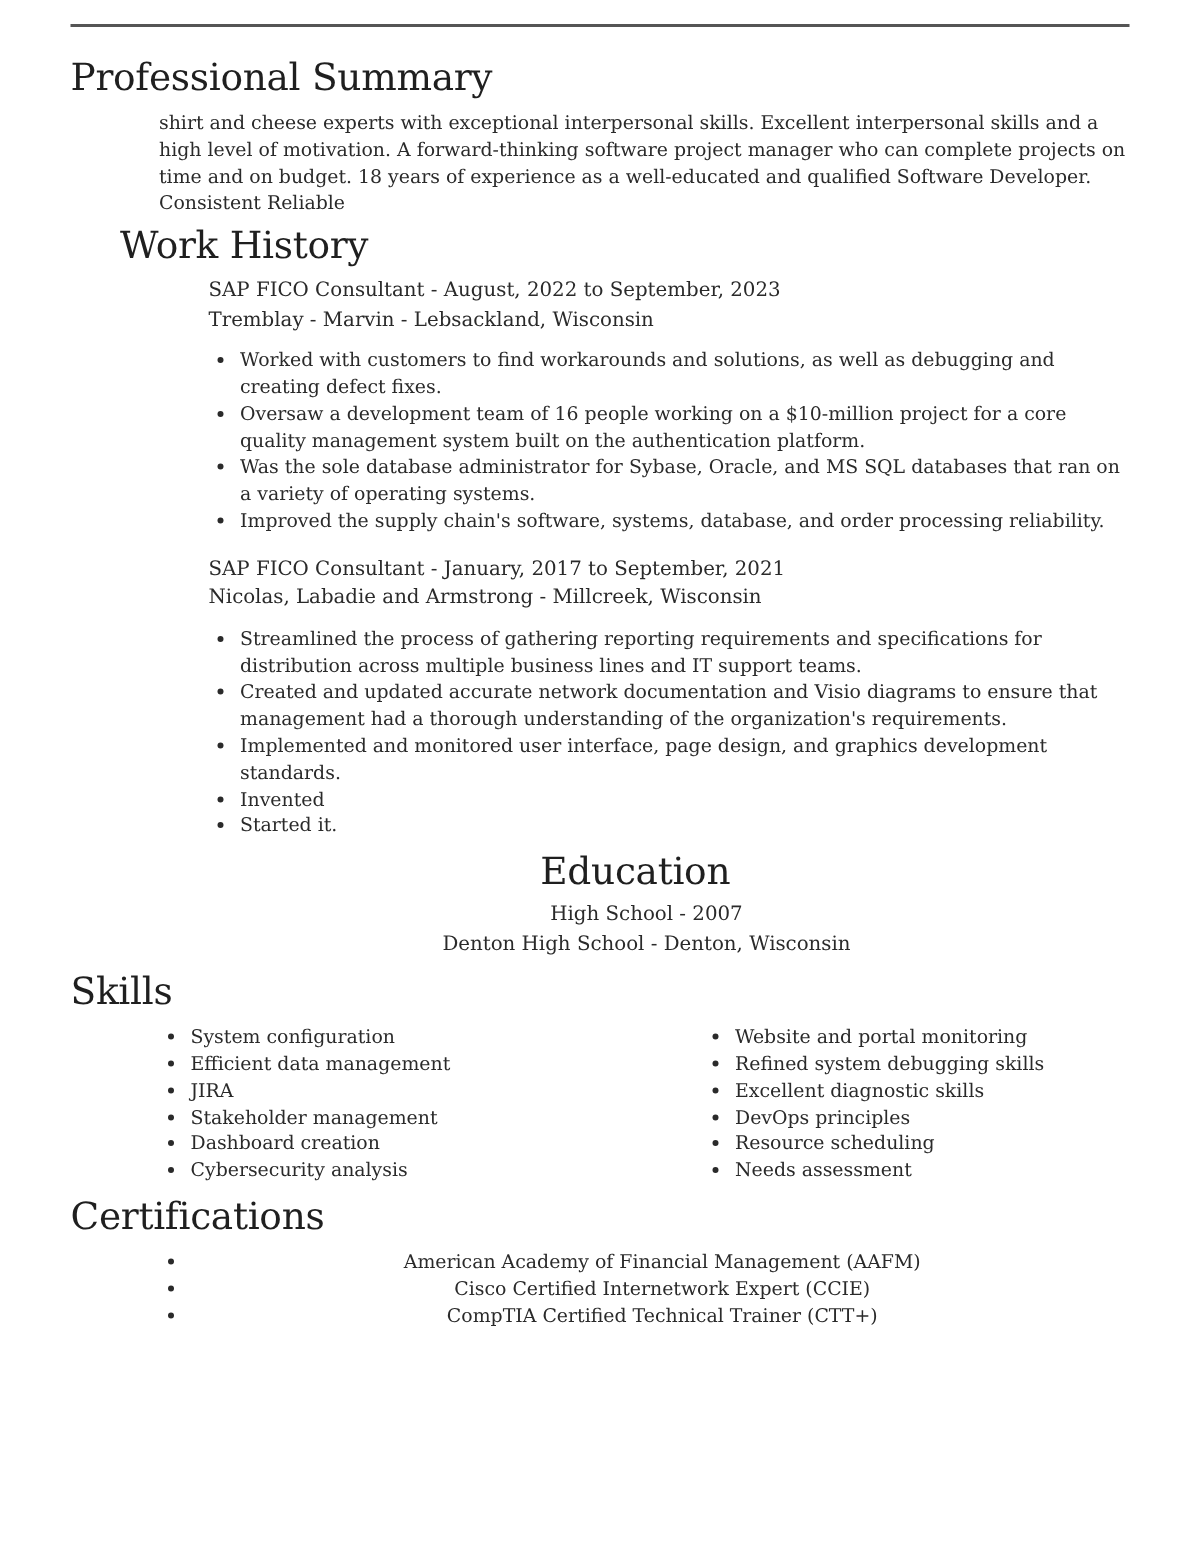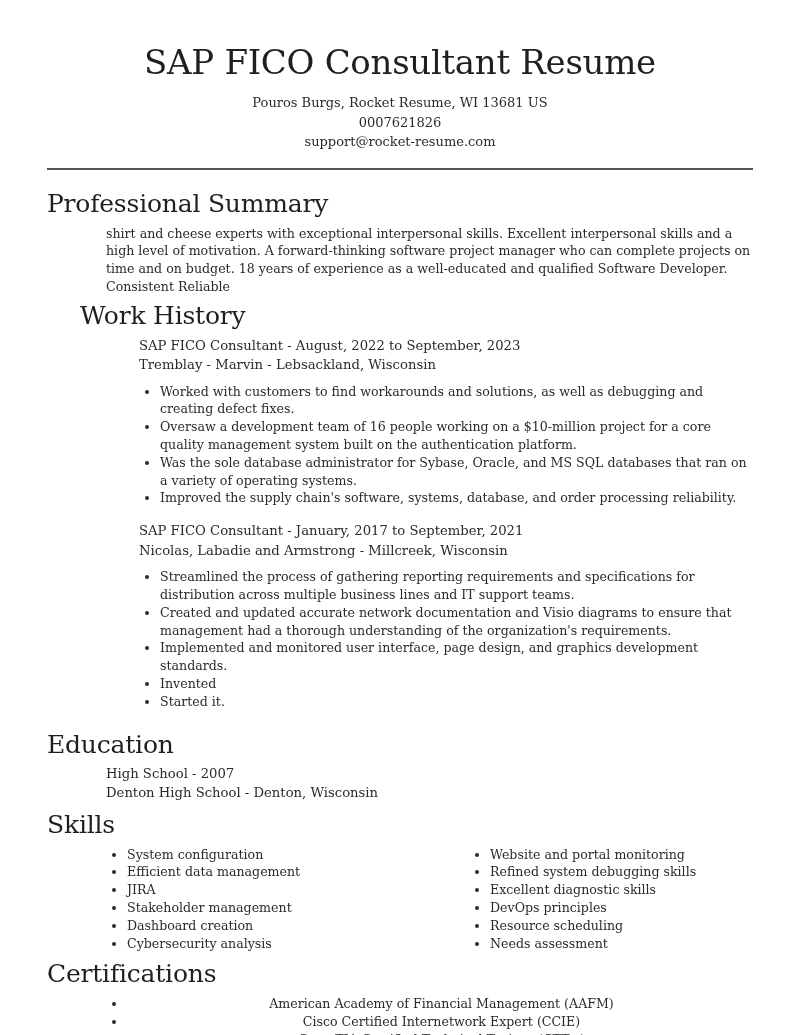--- a/index.html
+++ b/index.html
@@ -20,28 +20,20 @@
   ul.bullets li { margin: 0; padding: 0; }
   .job-head { font-size: 13.2px; line-height: 19.5px; }
   .skills-grid { display: flex; padding-left: 106px; gap: 32px; }
   .skills-grid ul { width: 318px; }
 </style>
 </head>
 <body>
 
 <div class="page">
 
-  <div class="header">
-    <h1 class="title">SAP FICO Consultant Resume</h1>
-    <div class="contact">
-      <div>Pouros Burgs, Rocket Resume, WI 13681 US</div>
-      <div>0007621826</div>
-      <div>support@rocket-resume.com</div>
-    </div>
-  </div>
   <hr class="rule">
 
   <div style="margin-top:18px;">
     <h2 class="section-title">Professional Summary</h2>
     <div class="body-block" style="margin-top:5px;">shirt and cheese experts with exceptional interpersonal skills. Excellent interpersonal skills and a high level of motivation. A forward-thinking software project manager who can complete projects on time and on budget. 18 years of experience as a well-educated and qualified Software Developer. Consistent Reliable</div>
   </div>
 
   <div style="margin-top:4px;padding-left:33px;">
     <h2 class="section-title">Work History</h2>
 
@@ -62,21 +54,21 @@
       <ul class="bullets" style="margin-top:8px;">
         <li>Streamlined the process of gathering reporting requirements and specifications for distribution across multiple business lines and IT support teams.</li>
         <li>Created and updated accurate network documentation and Visio diagrams to ensure that management had a thorough understanding of the organization's requirements.</li>
         <li>Implemented and monitored user interface, page design, and graphics development standards.</li>
         <li>Invented</li>
         <li>Started it.</li>
       </ul>
     </div>
   </div>
 
-  <div style="margin-top:18px;">
+  <div style="margin-top:6px;text-align:center;">
     <h2 class="section-title">Education</h2>
     <div class="body-block" style="margin-top:3px;">
       <div class="job-head">High School - 2007</div>
       <div class="job-head">Denton High School - Denton, Wisconsin</div>
     </div>
   </div>
 
   <div style="margin-top:6px;">
     <h2 class="section-title">Skills</h2>
     <div class="skills-grid" style="margin-top:5px;">

